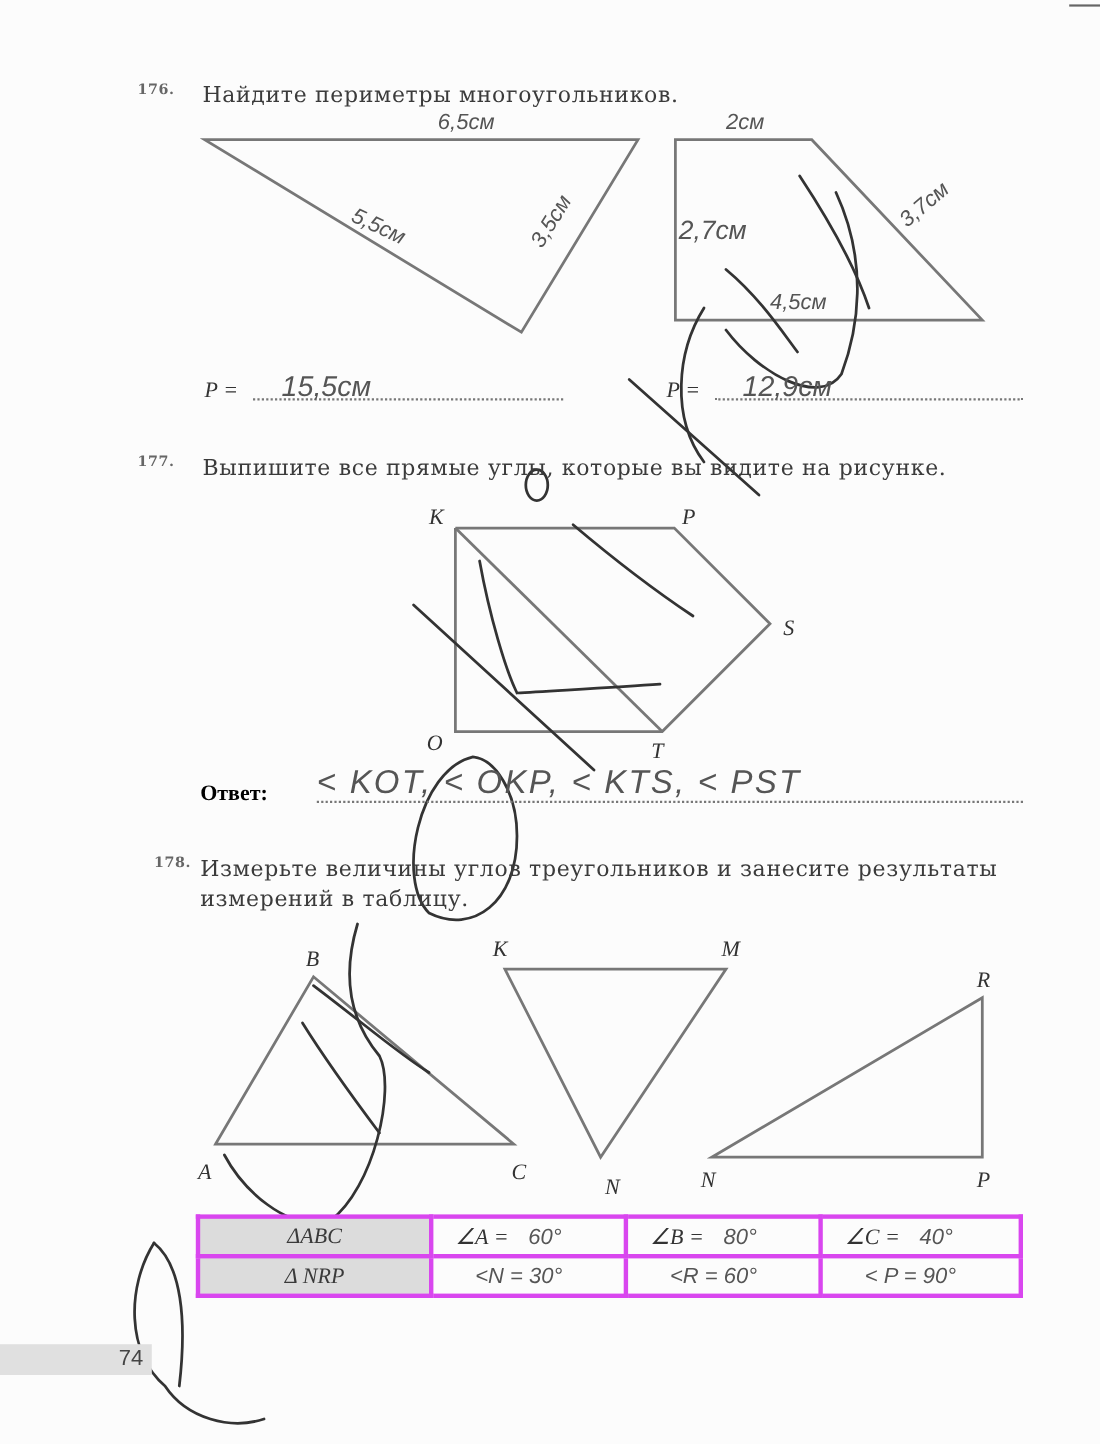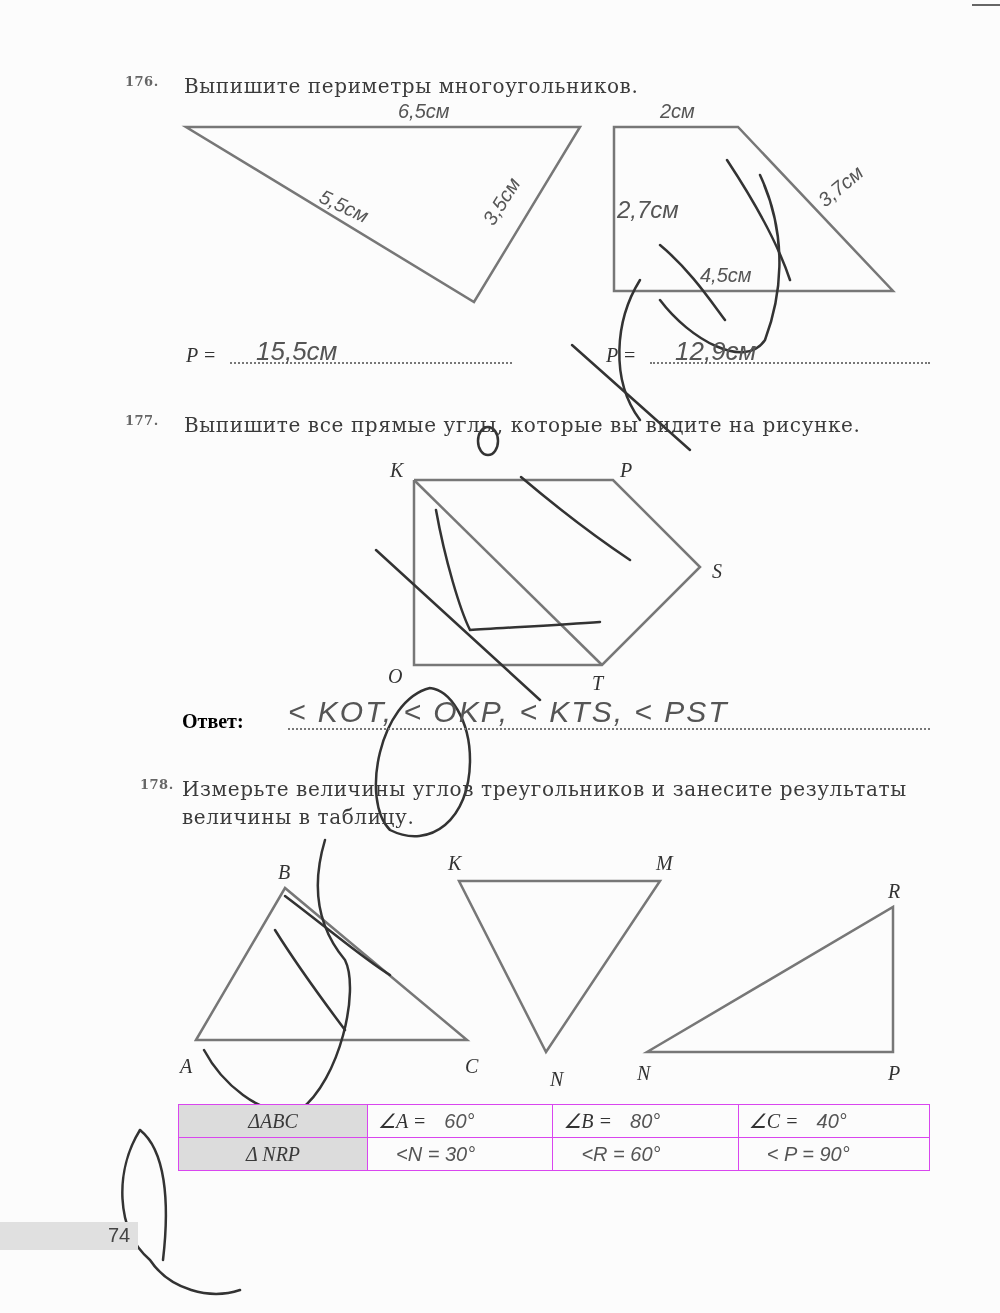--- a/index.html
+++ b/index.html
@@ -7,21 +7,21 @@
          font-family:"DejaVu Serif", "Liberation Serif", serif; color:#3a3a3a; }
   .abs { position:absolute; }
   .task-num { font-weight:bold; color:#666; font-size:13px; letter-spacing:0.5px; }
   .task-text { font-size:20px; color:#3b3b3b; letter-spacing:0.6px; }
   .lbl { font-family:"Liberation Serif", serif; font-style:italic; font-size:20px; color:#333; }
   .hand { font-family:"Liberation Sans", sans-serif; font-style:italic; color:#555; font-weight:normal; }
   .dotline { border-bottom:2px dotted #777; height:0; }
   .ans-label { font-family:"Liberation Serif", serif; font-weight:bold; font-size:20px; color:#000000; }
   svg { position:absolute; left:0; top:0; overflow:visible; }
   table.meas { position:absolute; left:178px; top:1104px; border-collapse:collapse; width:752px; }
-  table.meas td { border:1px solid #d946ef; height:32px; padding:0 10px; font-size:20px; font-family:"Liberation Serif", serif; }
+  table.meas td { border:4px solid #d946ef; height:32px; padding:0 20px; font-size:20px; font-family:"Liberation Serif", serif; }
   table.meas td.head { background:#dcdcdc; width:168px; text-align:center; font-style:italic; }
   table.meas td .lab { font-style:italic; color:#333; }
   table.meas td .val { font-family:"Liberation Sans", sans-serif; font-style:italic; color:#555; margin-left:18px; }
   .page-band { position:absolute; left:0; top:1222px; width:138px; height:28px; background:#e0e0e0; }
   .page-num { position:absolute; left:108px; top:1224px; font-family:"Liberation Sans", sans-serif; font-size:20px; color:#444; }
 </style>
 </head>
 <body>
 
 <svg width="1000" height="1313">
@@ -54,21 +54,21 @@
     <path d="M430,688 C380,700 360,800 390,830 C430,850 470,820 470,760 C470,720 450,690 430,688"></path>
     <path d="M325,840 C310,890 320,930 345,960 C360,990 340,1080 300,1110 C260,1120 220,1080 204,1050"></path>
     <path d="M285,896 C330,930 365,960 390,975"></path>
     <path d="M275,930 C300,970 330,1010 345,1030"></path>
     <path d="M140,1130 C115,1170 115,1230 150,1260 C170,1290 210,1300 240,1290"></path>
     <path d="M140,1130 C165,1150 170,1200 163,1260"></path>
   </g>
 </svg>
 
 <div class="abs task-num" style="left:125px;top:74px;">176.</div>
-<div class="abs task-text" style="left:184px;top:74px;">Выпишите периметры многоугольников.</div>
+<div class="abs task-text" style="left:184px;top:74px;">Найдите периметры многоугольников.</div>
 
 <div class="abs hand" style="left:398px;top:100px;font-size:20px;">6,5см</div>
 <div class="abs hand" style="left:318px;top:195px;font-size:20px;transform:rotate(25deg);">5,5см</div>
 <div class="abs hand" style="left:476px;top:190px;font-size:20px;transform:rotate(-58deg);">3,5см</div>
 
 <div class="abs hand" style="left:660px;top:100px;font-size:20px;">2см</div>
 <div class="abs hand" style="left:617px;top:196px;font-size:24px;">2,7см</div>
 <div class="abs hand" style="left:815px;top:175px;font-size:20px;transform:rotate(-40deg);">3,7см</div>
 <div class="abs hand" style="left:700px;top:264px;font-size:20px;">4,5см</div>
 
@@ -88,21 +88,21 @@
 <div class="abs lbl" style="left:712px;top:560px;">S</div>
 <div class="abs lbl" style="left:388px;top:665px;">O</div>
 <div class="abs lbl" style="left:592px;top:672px;">T</div>
 
 <div class="abs ans-label" style="left:182px;top:710px;">Ответ:</div>
 <div class="abs dotline" style="left:288px;top:728px;width:642px;"></div>
 <div class="abs hand" style="left:288px;top:695px;font-size:30px;letter-spacing:2px;">&lt; KOT, &lt; OKP, &lt; KTS, &lt; PST</div>
 
 <div class="abs task-num" style="left:125px;top:777px;margin-left:15px;">178.</div>
 <div class="abs task-text" style="left:182px;top:777px;">Измерьте величины углов треугольников и занесите результаты</div>
-<div class="abs task-text" style="left:182px;top:805px;">величины в таблицу.</div>
+<div class="abs task-text" style="left:182px;top:805px;">измерений в таблицу.</div>
 
 <div class="abs lbl" style="left:278px;top:861px;">B</div>
 <div class="abs lbl" style="left:180px;top:1055px;">A</div>
 <div class="abs lbl" style="left:465px;top:1055px;">C</div>
 
 <div class="abs lbl" style="left:448px;top:852px;">K</div>
 <div class="abs lbl" style="left:656px;top:852px;">M</div>
 <div class="abs lbl" style="left:550px;top:1068px;">N</div>
 
 <div class="abs lbl" style="left:888px;top:880px;">R</div>

